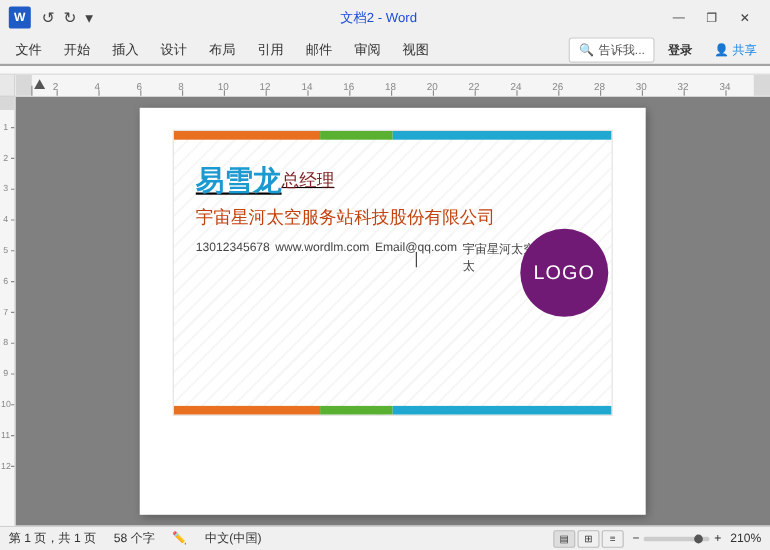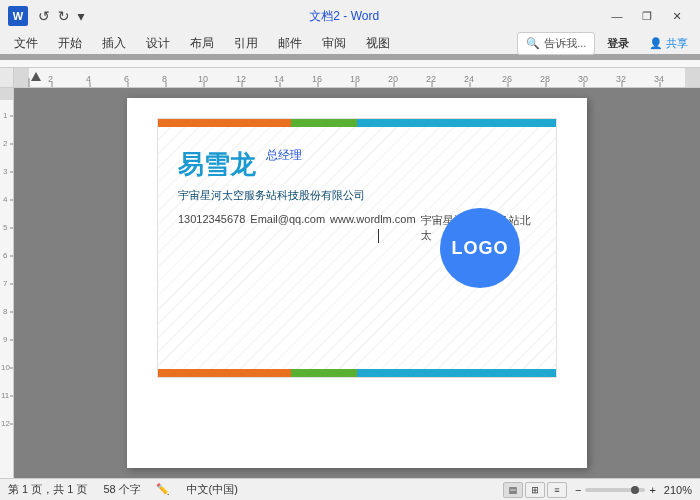--- a/index.html
+++ b/index.html
@@ -69,21 +69,21 @@
     }
 
     
     #menu-bar {
       background: #f0f0f0;
       height: 28px;
       display: flex;
       align-items: center;
       padding: 0 4px;
       flex-shrink: 0;
-      border-bottom: 6px solid #a3a3a3;
+      border-bottom: 2px solid #a3a3a3;
     }
     .menu-item {
       padding: 4px 10px;
       font-size: 12px;
       color: #333;
       cursor: pointer;
       border-radius: 2px;
     }
     .menu-right {
       margin-left: auto;
@@ -230,65 +230,66 @@
     
     .card-content {
       position: absolute;
       top: 20px; left: 20px; right: 20px; bottom: 20px;
       display: flex;
       flex-direction: column;
     }
 
     .name-row {
       display: flex;
-      align-items: flex-start;
-      gap: 10px;
+      align-items: center;
+      gap: 0;
       margin-top: 8px;
       margin-bottom: 6px;
+      text-decoration: underline;
     }
     .name-text {
       font-size: 26px;
       font-weight: bold;
       color: #1a9ad0;
     }
     .title-text {
-      font-size: 12px;
-      color: #1d4ed8;
+      font-size: 16px;
+      color: #7f1d1d;
     }
 
     .company-name {
-      font-size: 11px;
-      color: #0c4a6e;
+      font-size: 16px;
+      color: #c2410c;
       margin-bottom: 10px;
     }
 
     .contact-info {
       display: flex;
       gap: 5px;
       font-size: 11px;
       color: #444;
       flex: 1;
     }
 
     
     .logo-circle {
       position: absolute;
-      right: 36px;
+      right: 3px;
       top: 50%;
       transform: translateY(-50%);
       width: 80px;
       height: 80px;
       border-radius: 50%;
-      background: #3b82f6;
+      background: #701a75;
       display: flex;
       align-items: center;
       justify-content: center;
       color: white;
       font-size: 18px;
-      font-weight: bold;
+      font-weight: normal;
       letter-spacing: 1px;
     }
 
     
     .cursor-line {
       position: absolute;
       width: 1px;
       background: #333;
       height: 14px;
     }
@@ -510,22 +511,22 @@
         </div>
 
         <div class="card-content">
           <div class="name-row">
             <span class="name-text">易雪龙</span>
             <span class="title-text">总经理</span>
           </div>
           <div class="company-name">宇宙星河太空服务站科技股份有限公司</div>
           <div class="contact-info">
             <div>13012345678</div>
+            <div>www.wordlm.com</div>
             <div>Email@qq.com</div>
-            <div>www.wordlm.com</div>
             <div>宇宙星河太空服务站北太</div>
           </div>
         </div>
 
         <div class="cursor-line" style="left: 220px; top: 110px;"></div>
 
         <div class="logo-circle">LOGO</div>
       </div>
     </div>
   </div>

